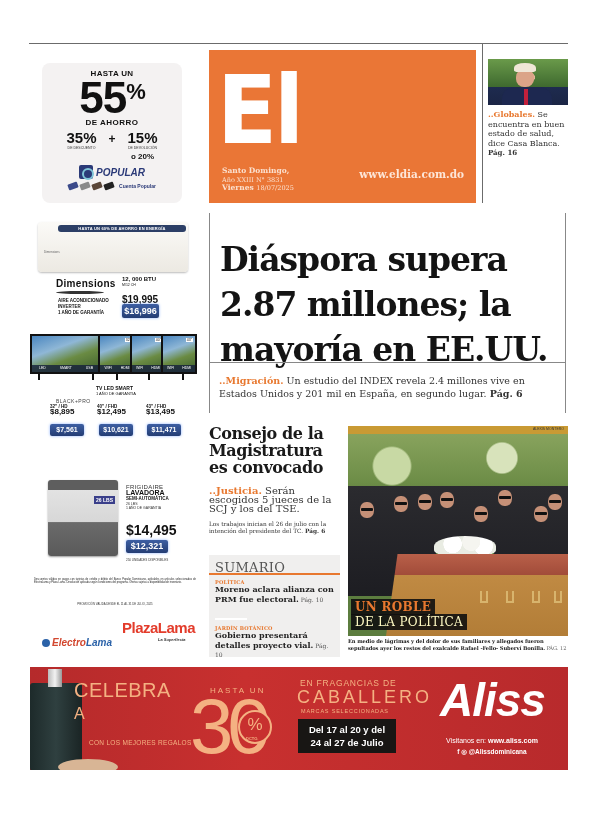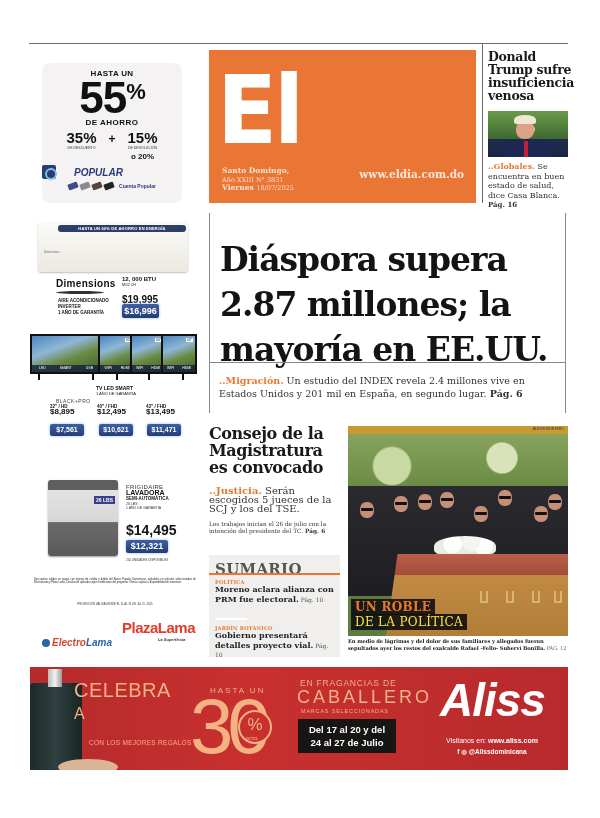--- a/index.html
+++ b/index.html
@@ -12,21 +12,21 @@
   .ad-popular { position: absolute; left: 42px; top: 63px; width: 140px; height: 140px; background: #f4f2f2; border-radius: 8px; text-align: center; font-family: "Liberation Sans", sans-serif; color: #111; }
   .ad-popular .hasta { font-size: 8px; font-weight: bold; margin-top: 6px; letter-spacing: .3px; }
   .ad-popular .big { font-size: 44px; font-weight: 900; line-height: 40px; letter-spacing: -1px; }
   .ad-popular .big span { font-size: 22px; vertical-align: top; line-height: 28px; }
   .ad-popular .ahorro { font-size: 8px; font-weight: bold; letter-spacing: .5px; }
   .ad-popular .split { display: flex; justify-content: center; gap: 4px; margin-top: 3px; align-items: flex-start; }
   .ad-popular .pct { font-size: 15px; font-weight: 900; line-height: 15px; }
   .ad-popular .plus { font-size: 12px; font-weight: 900; line-height: 18px; }
   .ad-popular .mini { font-size: 3.5px; line-height: 4px; width: 46px; margin: 1px auto 0; color: #333; }
   .ad-popular .pct20 { font-size: 8px; font-weight: bold; margin-top: 2px; }
-  .ad-popular .brand { display: flex; align-items: center; justify-content: flex-start; gap: 18px; margin-top: 4px; }
+  .ad-popular .brand { display: flex; align-items: center; justify-content: center; gap: 3px; margin-top: 4px; }
   .ad-popular .brand .logo { width: 14px; height: 14px; background: #2b3a78; border-radius: 2px; position: relative; }
   .ad-popular .brand .logo::after { content: ""; position: absolute; left: 3px; top: 3px; width: 8px; height: 8px; border-radius: 50%; border: 2px solid #7fc5d8; }
   .ad-popular .brand .name { font-size: 10px; font-style: italic; font-weight: bold; color: #2b3a78; }
   .ad-popular .cards { display: flex; justify-content: center; align-items: center; gap: 2px; margin-top: 4px; }
   .ad-popular .cards i { display: inline-block; width: 10px; height: 6px; border-radius: 1px; transform: rotate(-20deg); }
   .ad-popular .cards .cp { font-size: 5px; color: #2b3a78; font-weight: bold; margin-left: 3px; }
 
   .ad-lama { position: absolute; left: 30px; top: 218px; width: 170px; height: 430px; font-family: "Liberation Sans", sans-serif; color: #111; }
   .ac-unit { position: absolute; left: 8px; top: 4px; width: 150px; height: 50px; background: linear-gradient(#fbfaf7, #ece9e2); border-radius: 4px; box-shadow: 0 1px 2px #bbb; }
   .ac-band { position: absolute; left: 20px; top: 3px; width: 128px; height: 7px; background: #2c3f66; border-radius: 3px; color: #fff; font-size: 4px; font-weight: bold; text-align: center; line-height: 7px; letter-spacing: .2px; }
@@ -98,42 +98,42 @@
   .lead-deck { position: absolute; left: 219px; top: 374px; width: 345px; font-size: 9.5px; line-height: 13px; color: #333; }
 
   
   .consejo { position: absolute; left: 209px; top: 425px; width: 130px; }
   .consejo h2 { font-size: 16px; line-height: 17px; font-weight: bold; letter-spacing: -.4px; }
   .consejo .deck { margin-top: 10px; font-size: 10px; line-height: 9px; color: #333; }
   .consejo .body { margin-top: 8px; font-size: 5.8px; line-height: 7px; color: #333; }
 
   
   .sumario { position: absolute; left: 209px; top: 555px; width: 131px; height: 102px; background: #f0efee; }
-  .sumario .title { position: absolute; left: 6px; top: 5px; font-size: 15px; font-weight: bold; color: #555; letter-spacing: .3px; }
+  .sumario .title { position: absolute; left: 6px; top: 5px; font-size: 13px; font-weight: normal; color: #555; letter-spacing: .3px; }
   .sumario .orule { position: absolute; left: 0; top: 18px; width: 131px; height: 2px; background: #e8782f; }
   .sumario .item { position: absolute; left: 6px; width: 122px; }
   .sumario .sec { font-size: 5px; font-weight: bold; color: #e8782f; letter-spacing: .2px; }
   .sumario .txt { font-size: 8px; line-height: 9.5px; font-weight: bold; color: #222; }
   .sumario .txt .pgs { font-weight: normal; font-size: 6px; color: #555; }
   .sumario .wrule { position: absolute; left: 6px; top: 63px; width: 32px; height: 2px; background: #fff; }
 
   
   .photo-story { position: absolute; left: 348px; top: 426px; width: 220px; height: 210px; overflow: hidden; background: #5c7d3f; }
   .photo-story .credit-bar { position: absolute; left: 0; top: 0; width: 220px; height: 8px; background: #c99a34; }
   .photo-story .credit { position: absolute; right: 4px; top: 1px; font-family: "Liberation Sans", sans-serif; font-size: 3.5px; color: #333; }
   .photo-story .trees { position: absolute; left: 0; top: 8px; width: 220px; height: 80px; background: radial-gradient(circle at 20% 40%, #c8d9a4 0 10%, transparent 11%), radial-gradient(circle at 70% 30%, #d8e3bb 0 9%, transparent 10%), linear-gradient(180deg, #88a35d 0%, #6d8d47 60%, #4c6a33 100%); }
   .photo-story .crowd { position: absolute; left: 0; top: 60px; width: 220px; height: 110px; background: linear-gradient(180deg, #2b2b2f 0%, #1d1d22 100%); }
   .photo-story .head { position: absolute; width: 14px; height: 16px; border-radius: 45%; background: #c59077; }
   .photo-story .glasses { position: absolute; width: 12px; height: 3px; background: #111; border-radius: 1px; }
   .photo-story .flowers { position: absolute; left: 86px; top: 110px; width: 62px; height: 20px; border-radius: 50% 50% 30% 30%; background: radial-gradient(circle at 30% 40%, #fff 0 20%, transparent 21%), radial-gradient(circle at 60% 30%, #f5f5f0 0 22%, transparent 23%), radial-gradient(circle at 80% 50%, #fff 0 18%, transparent 19%), #e9ece3; box-shadow: 0 6px 0 -2px #4f7a34; }
   .photo-story .casket { position: absolute; left: 38px; top: 128px; width: 182px; height: 82px; background: linear-gradient(180deg, #b96049 0%, #a24c3a 25%, #c08a43 26%, #b27d37 100%); transform: skewX(-8deg); transform-origin: bottom left; }
   .photo-story .handle { position: absolute; top: 165px; width: 8px; height: 12px; border: 2px solid #d8b46d; border-top: none; }
   .photo-story .label { position: absolute; left: 3px; top: 170px; font-family: "DejaVu Serif", serif; }
   .photo-story .label .l1 { display: inline-block; background: rgba(15,15,15,.9); color: #e8782f; font-size: 12px; font-weight: bold; padding: 1px 4px; letter-spacing: .3px; }
-  .photo-story .label .l2 { display: block; margin-top: -1px; background: rgba(15,15,15,.9); color: #fde047; font-size: 12px; padding: 1px 4px; letter-spacing: .3px; }
+  .photo-story .label .l2 { display: block; margin-top: -1px; background: rgba(15,15,15,.9); color: #fef9c3; font-size: 12px; padding: 1px 4px; letter-spacing: .3px; }
   .photo-caption { position: absolute; left: 348px; top: 638px; width: 222px; font-size: 5.2px; line-height: 7px; font-weight: bold; color: #222; letter-spacing: -.1px; }
   .photo-caption .pgc { font-weight: normal; color: #666; }
 
   
   .ad-aliss { position: absolute; left: 30px; top: 667px; width: 538px; height: 103px; background: linear-gradient(90deg, #b52a2b 0%, #c8302f 40%, #b82a2c 100%); overflow: hidden; font-family: "Liberation Sans", sans-serif; }
   .ad-aliss .bottle { position: absolute; left: 0; top: 16px; width: 52px; height: 88px; background: linear-gradient(90deg, #1d2a2a 0%, #2f4040 50%, #1a2424 100%); border-radius: 3px; }
   .ad-aliss .cap { position: absolute; left: 18px; top: 2px; width: 14px; height: 18px; background: linear-gradient(90deg, #bbb, #f2f2f2, #999); }
   .ad-aliss .hand { position: absolute; left: 28px; top: 92px; width: 60px; height: 16px; border-radius: 50%; background: #d8b595; }
   .ad-aliss .celebra { position: absolute; left: 44px; top: 12px; font-size: 20px; color: #f4b182; letter-spacing: .5px; }
   .ad-aliss .a { position: absolute; left: 44px; top: 38px; font-size: 16px; color: #f4b182; }
@@ -287,21 +287,20 @@
   <div class="city">
     <div>Santo Domingo,</div>
     <div class="n">Año XXIII N° 3831</div>
     <div><span>Viernes</span> <span class="n">18/07/2025</span></div>
   </div>
   <div class="web">www.eldia.com.do</div>
 </div>
 <div class="mast-vrule"></div>
 
 <div class="trump">
-  <h2>Donald Trump sufre insuficiencia venosa</h2>
   <div class="photo">
     <div class="suit"></div>
       <div class="tie"></div>
       <div class="face"></div>
       <div class="hair"></div>
   </div>
   <p><span class="kicker">..Globales.</span><span> Se encuentra en buen estado de salud, dice Casa Blanca.</span><span class="pg"> Pág. 16</span></p>
 </div>
 
 <div class="lead-box">

